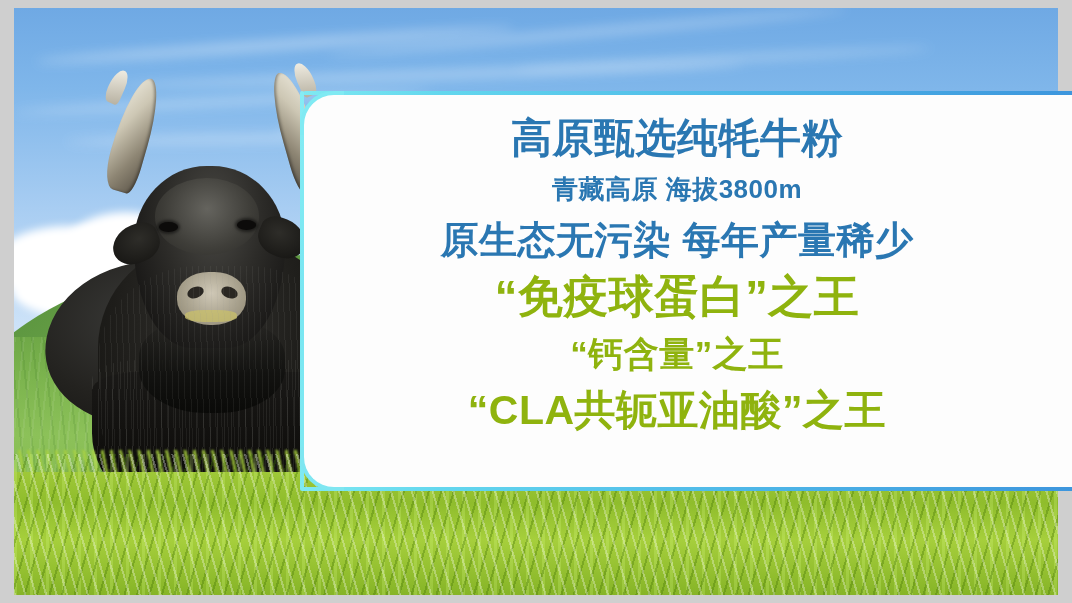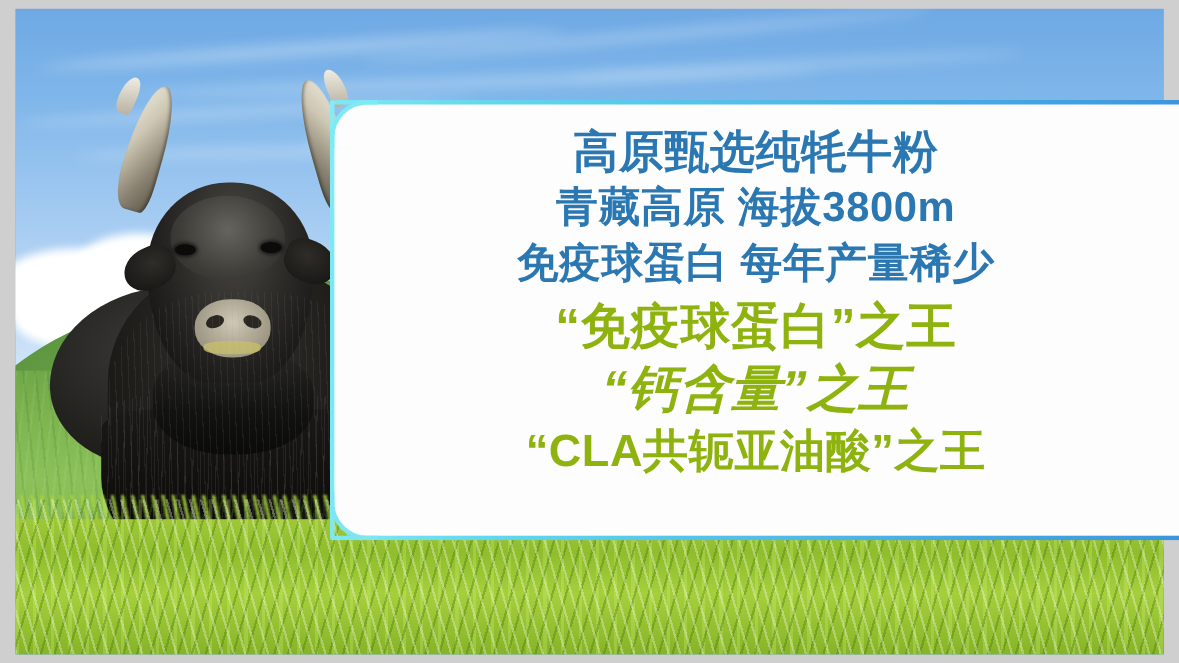--- a/index.html
+++ b/index.html
@@ -225,40 +225,40 @@
     border-top:4px solid #80eaf3;border-left:4px solid #80eaf3;
     border-radius:34px 0 0 0;box-sizing:border-box;
   }
   .card-corner-bl{
     position:absolute;left:300px;top:447px;width:44px;height:44px;
     border-bottom:4px solid #7fe6f1;border-left:4px solid #7fe6f1;
     border-radius:0 0 0 34px;box-sizing:border-box;
   }
 
   .card-inner{
-    position:absolute;left:302px;top:93px;width:770px;height:397px;
+    position:absolute;left:292px;top:93px;width:770px;height:397px;
     display:flex;flex-direction:column;
     justify-content:flex-start;
     padding-top:16px;box-sizing:border-box;
   }
 
   .line{
     white-space:nowrap;
     font-weight:bold;
     letter-spacing:.5px;
     text-align:center;
   }
   .blue{color:#2a77b2;}
   .green{color:#8fb30e;}
 
   .l1{font-size:41px;line-height:51px;margin-top:4px;}
-  .l2{font-size:38px;line-height:51px;}
+  .l2{font-size:26px;line-height:51px;}
   .l3{font-size:38px;line-height:51px;}
   .l4{font-size:45px;line-height:57px;margin-top:2px;}
-  .l5{font-size:46px;line-height:57px;font-style:italic;}
+  .l5{font-size:35px;line-height:57px;}
   .l6{font-size:41px;line-height:57px;}
 </style>
 </head>
 <body>
 
 <div class="slide">
 
   <div class="photo">
 
     <div class="sky"></div>
@@ -333,19 +333,19 @@
   <div class="card"></div>
   <div class="card-edge-top"></div>
   <div class="card-edge-bottom"></div>
   <div class="card-edge-left"></div>
   <div class="card-corner-tl"></div>
   <div class="card-corner-bl"></div>
 
   <div class="card-inner">
     <div class="line blue  l1">高原甄选纯牦牛粉</div>
     <div class="line blue  l2">青藏高原  海拔3800m</div>
-    <div class="line blue  l3">免疫球蛋白  每年产量稀少</div>
+    <div class="line blue  l3">原生态无污染  每年产量稀少</div>
     <div class="line green l4">“免疫球蛋白”之王</div>
     <div class="line green l5">“钙含量”之王</div>
     <div class="line green l6">“CLA共轭亚油酸”之王</div>
   </div>
 
 </div>
 
 </body></html>

